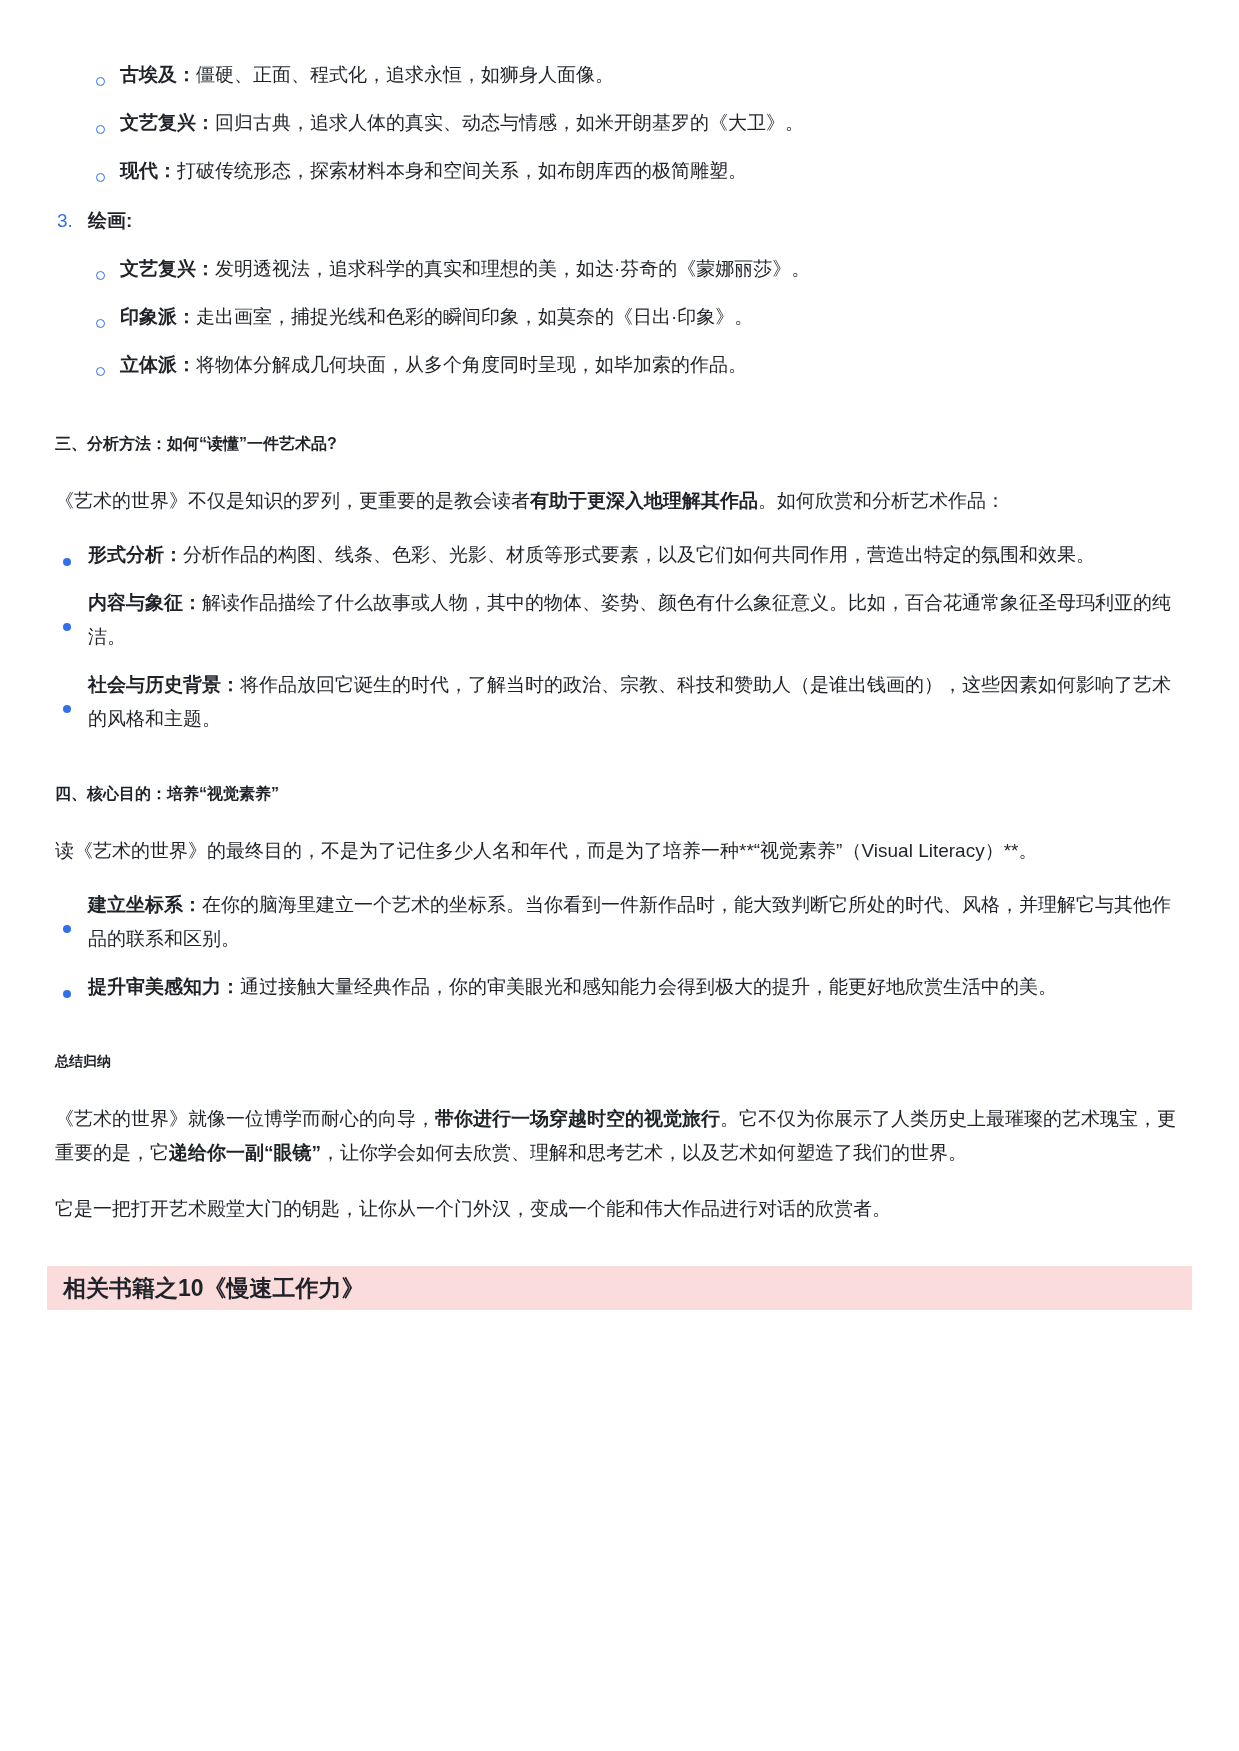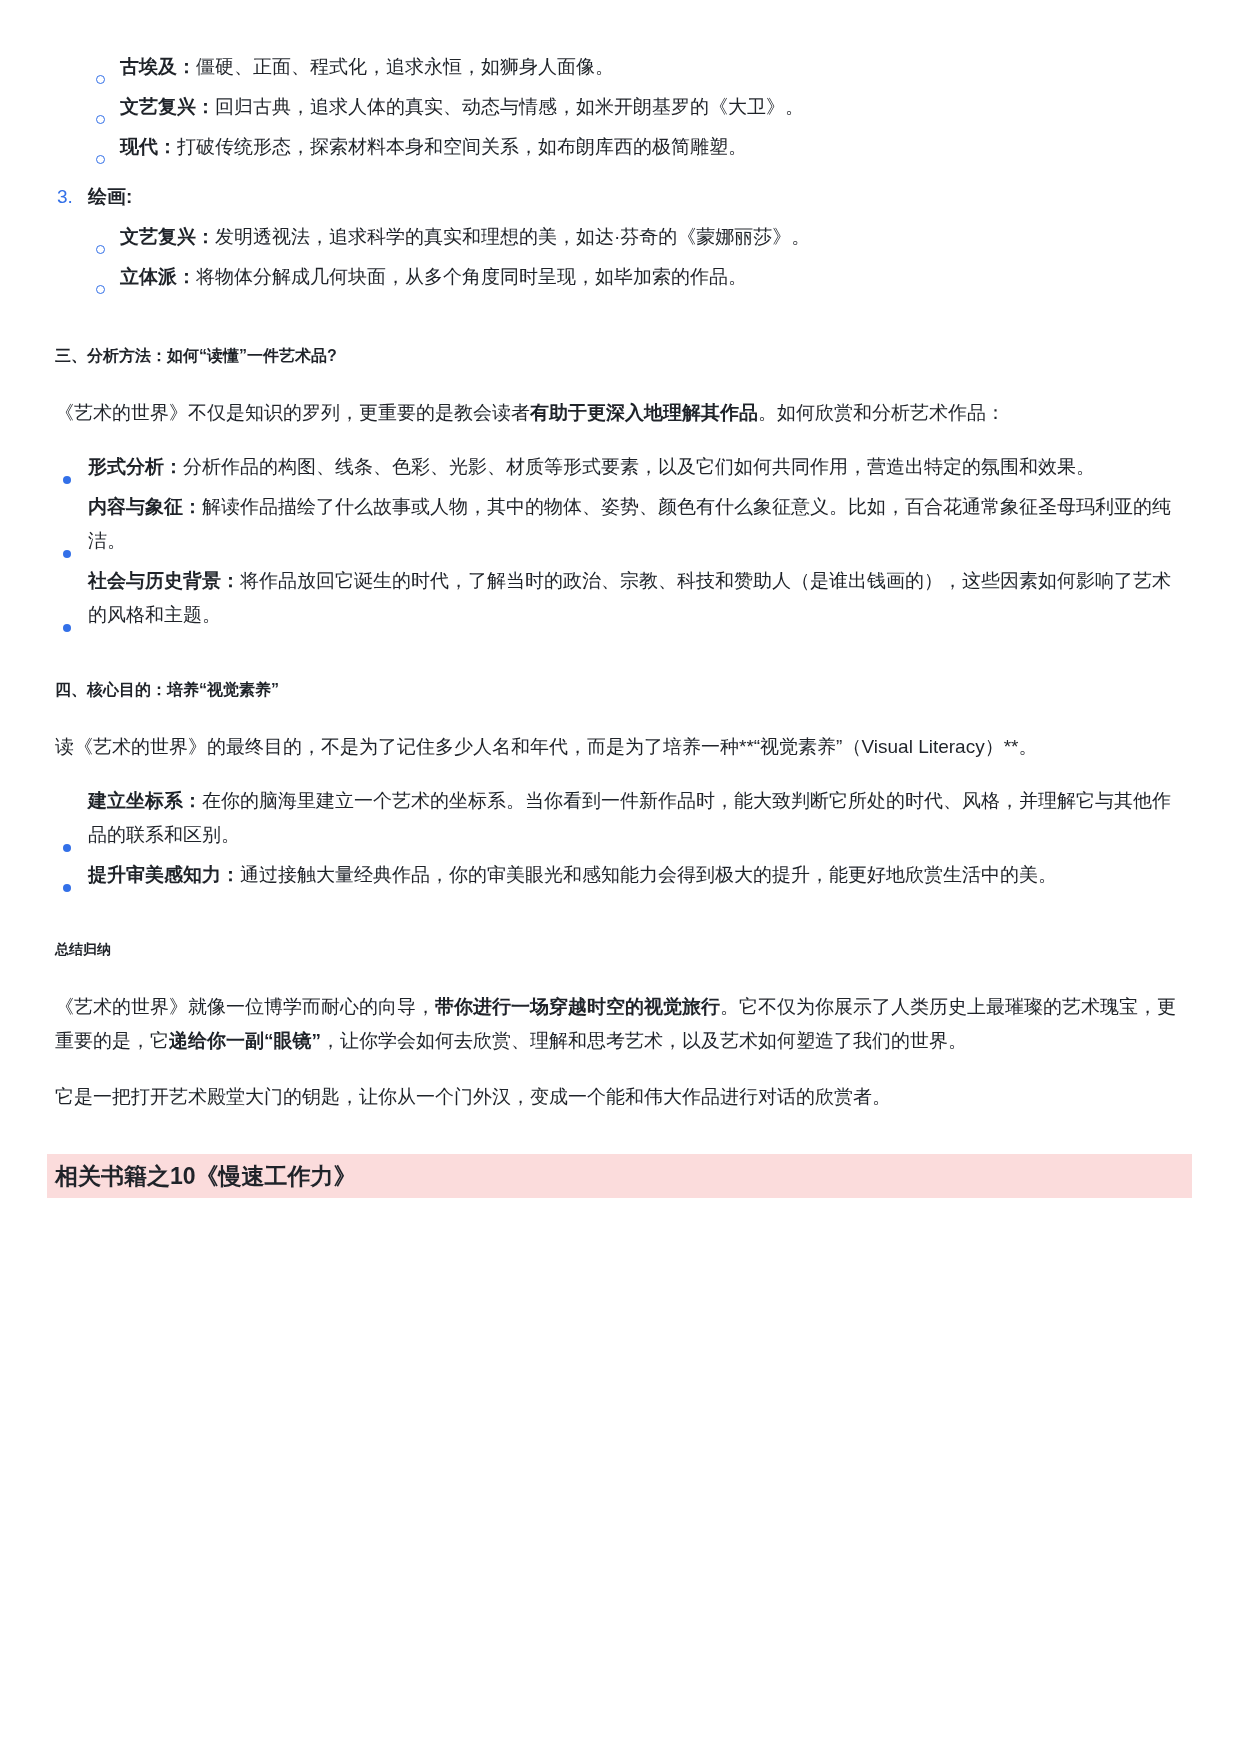--- a/index.html
+++ b/index.html
@@ -7,21 +7,21 @@
     width: 1239px;
     min-height: 1751px;
     background: #ffffff;
     color: #1f2329;
     font-family: "Liberation Sans", "DejaVu Sans", sans-serif;
     font-size: 19px;
     line-height: 34px;
     box-sizing: border-box;
     padding: 44px 55px 60px 55px;
   }
-  .li { display: flex; align-items: flex-end; margin-top: 6px; }
+  .li { display: flex; align-items: center; margin-top: 14px; }
   .gutter { flex: 0 0 auto; display: flex; box-sizing: border-box; }
   .sub .gutter { width: 65px; padding-left: 41px; }
   .top .gutter { width: 33px; padding-left: 8px; }
   .circle {
     width: 7px; height: 7px; border-radius: 50%;
     border: 1.5px solid #3370e8; margin-top: 13px;
   }
   .disc {
     width: 8px; height: 8px; border-radius: 50%;
     background: #3370e8; margin-top: 13px;
@@ -33,21 +33,21 @@
   h2 { font-size: 16px; line-height: 32px; font-weight: 700; margin: 46px 0 24px 0; color: #1f2329; }
   h2.tight { margin-top: 42px; }
   h3 { font-size: 14px; line-height: 30px; font-weight: 700; margin: 42px 0 26px 0; color: #1f2329; }
   p { margin: 22px 0 0 0; }
   p.first-after-heading { margin-top: 0; }
   .b { font-weight: 700; }
   .list-block { margin-top: 20px; }
   .related-heading {
     background: #fbdcdc;
     margin: 40px -8px 0 -8px;
-    padding: 5px 8px;
+    padding: 5px 16px;
     font-size: 23px;
     line-height: 34px;
     font-weight: 700;
     color: #1f2329;
   }
 </style>
 </head>
 <body>
 
 <div>
@@ -77,20 +77,26 @@
     <span class="num-col">3.</span>
     <span class="lead">绘画:</span>
   </div>
 
   <div class="list-block" style="margin-top:6px">
     <div class="li sub">
       <span class="gutter">
           <span class="circle"></span>
         </span>
       <span class="text"><span class="lead">文艺复兴：</span><span>发明透视法，追求科学的真实和理想的美，如达·芬奇的《蒙娜丽莎》。</span></span>
+    </div>
+    <div class="li sub">
+      <span class="gutter">
+          <span class="circle"></span>
+        </span>
+      <span class="text"><span class="lead">印象派：</span><span>走出画室，捕捉光线和色彩的瞬间印象，如莫奈的《日出·印象》。</span></span>
     </div>
     <div class="li sub">
       <span class="gutter">
           <span class="circle"></span>
         </span>
       <span class="text"><span class="lead">立体派：</span><span>将物体分解成几何块面，从多个角度同时呈现，如毕加索的作品。</span></span>
     </div>
   </div>
 
   <h2>三、分析方法：如何“读懂”一件艺术品?</h2>

